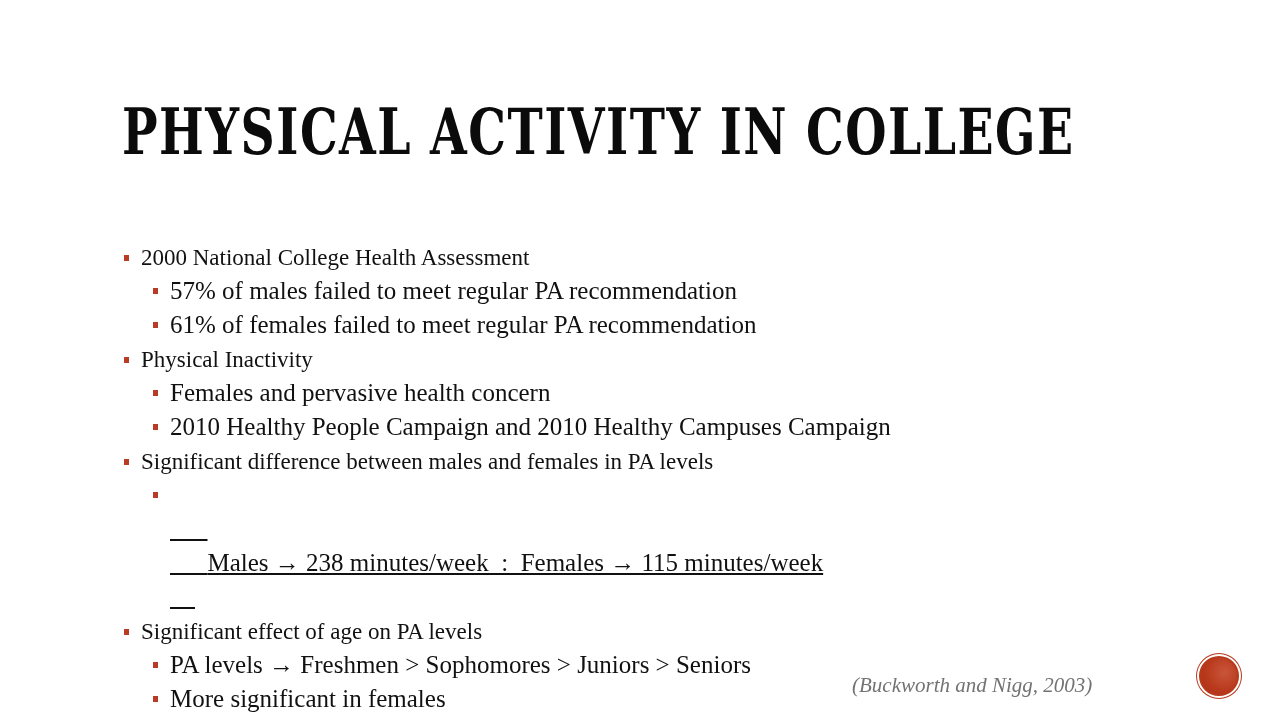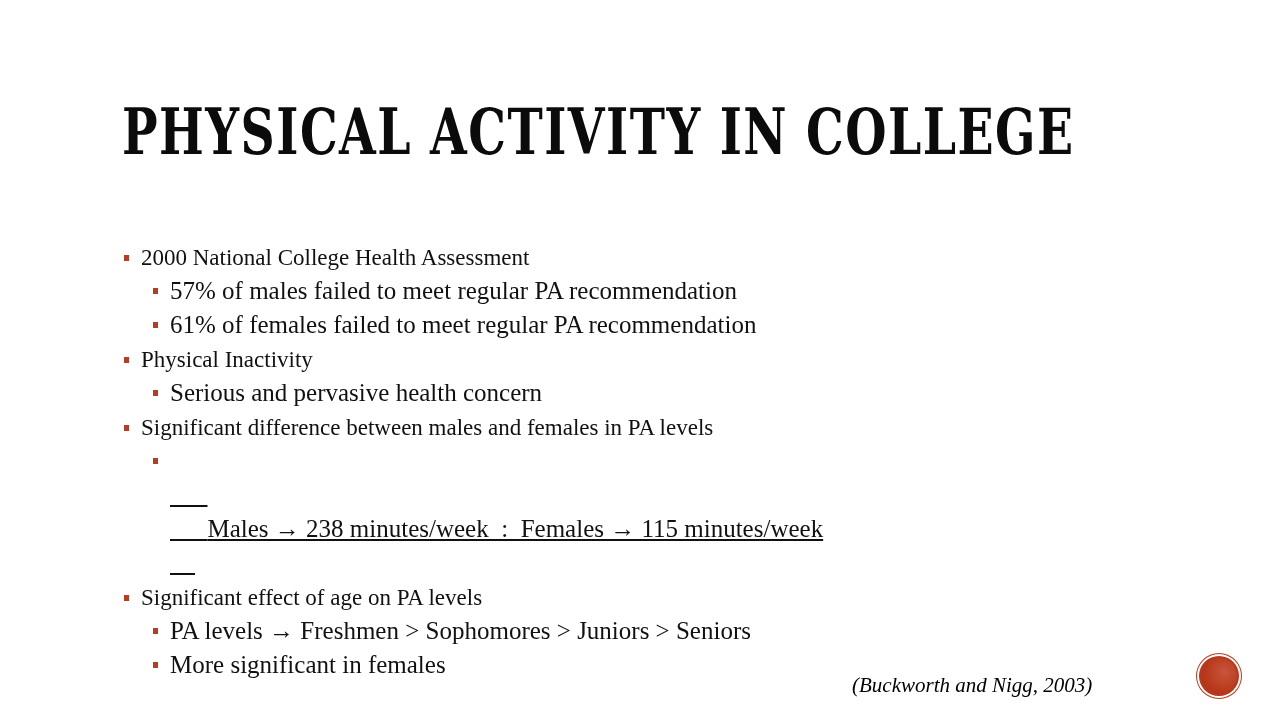--- a/index.html
+++ b/index.html
@@ -63,21 +63,21 @@
     }
     .l1 .bullet { left: 2px; top: 13px; }
     .l2 .bullet { left: 31px; top: 14px; }
     .citation {
       position: absolute;
       left: 852px;
       top: 673px;
       font-size: 21px;
       font-style: italic;
       font-family: "Liberation Serif", "DejaVu Serif", serif;
-      color: #000000;
+      color: #737373;
       white-space: nowrap;
     }
     .page-circle {
       position: absolute;
       left: 1197px;
       top: 654px;
       width: 44px;
       height: 44px;
       border-radius: 50%;
       background: #b8381b;
@@ -109,21 +109,25 @@
       <span class="bullet"></span>
       <span>61% of females failed to meet regular PA recommendation</span>
     </div>
 
     <div class="l1">
       <span class="bullet"></span>
       <span>Physical Inactivity</span>
     </div>
     <div class="l2">
       <span class="bullet"></span>
-      <span>Serious and pervasive health concern</span>
+      <span>Females and pervasive health concern</span>
+    </div>
+    <div class="l2">
+      <span class="bullet"></span>
+      <span>2010 Healthy People Campaign and 2010 Healthy Campuses Campaign</span>
     </div>
 
     <div class="l1">
       <span class="bullet"></span>
       <span>Significant difference between males and females in PA levels</span>
     </div>
     <div class="l2" style="white-space: pre; text-decoration: underline;">
       <span class="bullet"></span>
       <span>Males → 238 minutes/week  :  Females → 115 minutes/week</span>
     </div>

